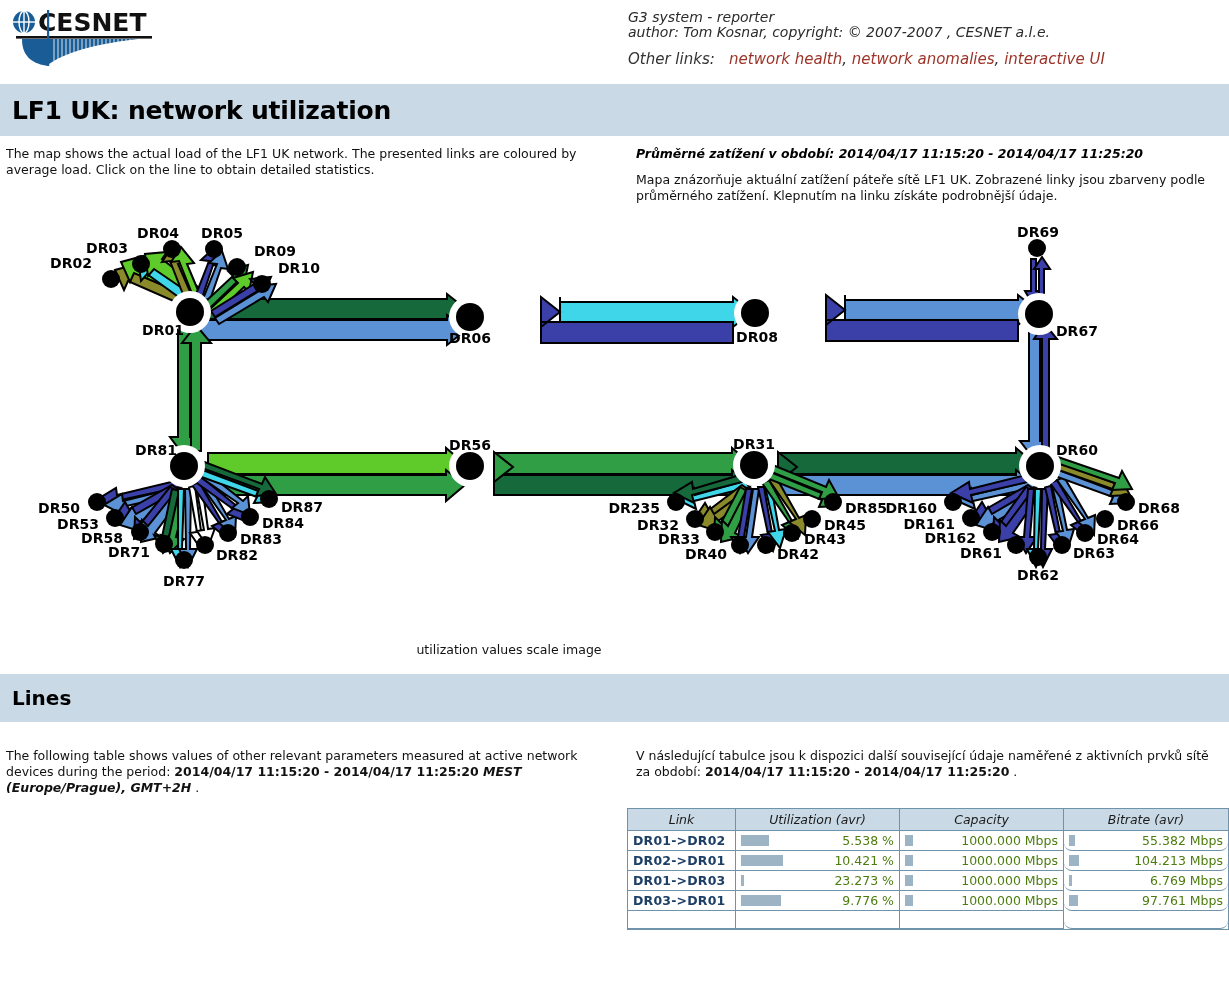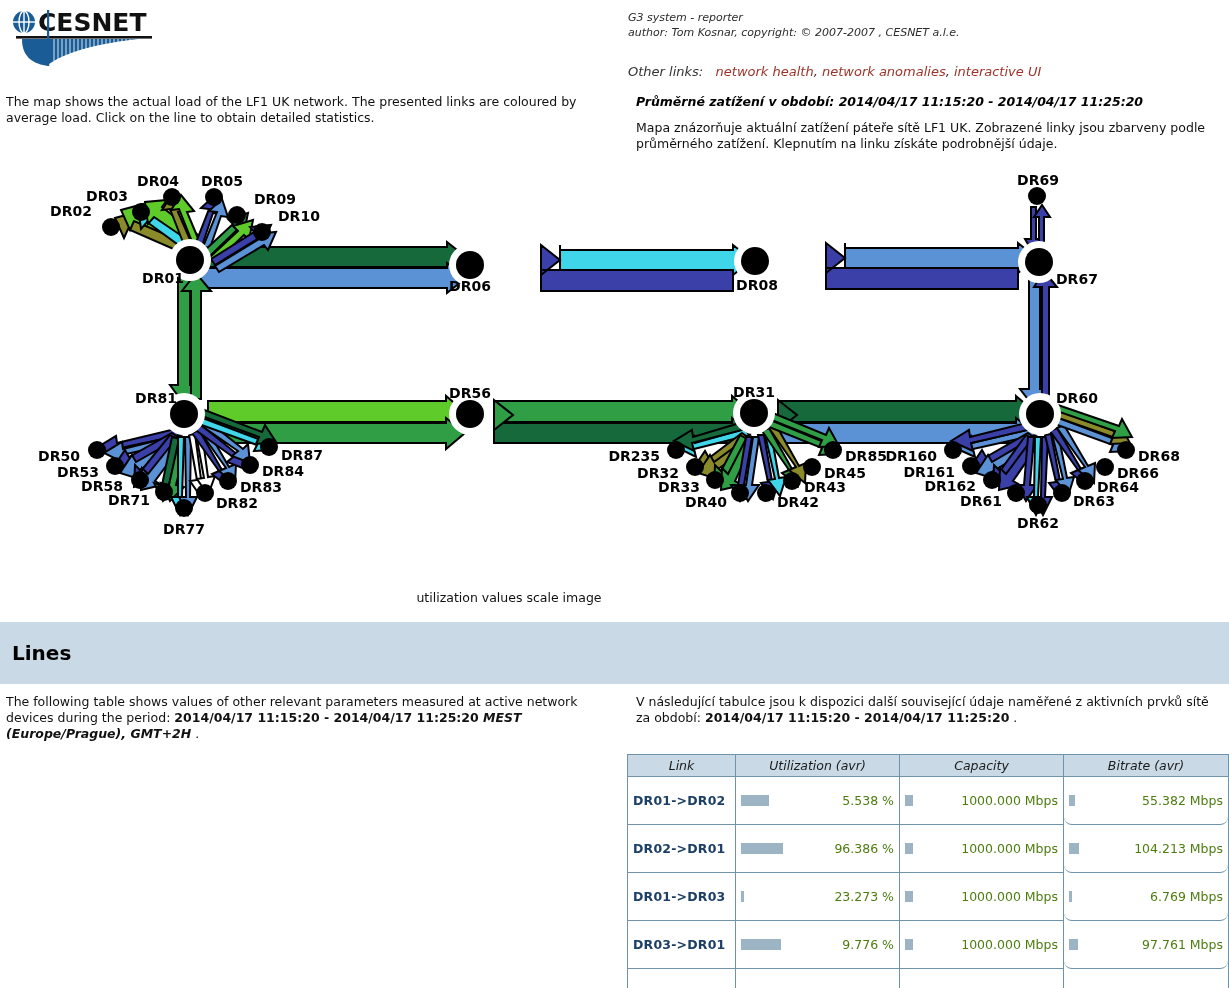--- a/index.html
+++ b/index.html
@@ -11,32 +11,32 @@
     overflow: hidden;
   }
   #page { position: relative; width: 1229px; height: 988px; background:#fff; }
 
   
   .topbar { position: relative; height: 84px; }
   .logo-wrap { position: absolute; left: 8px; top: 6px; width: 150px; height: 62px; }
   .meta { position: absolute; left: 628px; top: 10px; width: 560px; }
   .meta-line {
     font-family: "DejaVu Sans", "Liberation Sans", sans-serif;
-    font-style: italic; font-size: 11px; color: #2b2b2b; line-height: 15px;
+    font-style: italic; font-size: 14px; color: #2b2b2b; line-height: 15px;
     white-space: nowrap;
   }
-  .otherlinks { margin-top: 24px; font-style: italic; font-size: 13px; color: #333; white-space: nowrap; }
+  .otherlinks { margin-top: 10px; font-style: italic; font-size: 15px; color: #333; white-space: nowrap; }
   .otherlinks .lbl { color:#333; }
   .otherlinks a { color: #9c3328; text-decoration: none; font-style: italic; }
   .otherlinks .sep { color: #333; }
 
   
   .secbar {
     background: #c9d9e5;
-    height: 62px;
+    height: 48px;
     display: flex; align-items: center;
     padding-left: 12px;
   }
   .secbar.title-bar { height: 52px; }
   .secbar h1 {
     margin: 0; font-size: 25px; font-weight: bold; color: #000;
     font-family: "DejaVu Sans", "Liberation Sans", sans-serif;
     letter-spacing: -0.2px;
   }
   .secbar h2 {
@@ -56,21 +56,21 @@
 
   
   .maparea { position: relative; width: 1229px; height: 470px; }
   .maparea svg { position:absolute; left:0; top:0; }
   .scale-cap {
     position: absolute; left: 0; top: 438px; width: 1018px;
     text-align: center; font-size: 12.5px; color: #111;
   }
 
   
-  .lines-text { display:flex; width:1229px; padding-top: 10px; }
+  .lines-text { display:flex; width:1229px; padding-top: 26px; }
   .lines-text .col { width:614px; }
   .lines-text p { margin:0; font-size:12.5px; line-height:16px; color:#111; }
   .lines-text b { font-weight: bold; }
   .lines-text i { font-style: italic; font-weight: bold; }
 
   
   .tbl-wrap { width: 1229px; display:flex; justify-content:flex-end; padding-top: 12px; }
   table.lines-table {
     border-collapse: separate; border-spacing: 0;
     width: 602px;
@@ -83,21 +83,21 @@
     font-style: italic; font-weight: normal;
     color: #1a1a1a;
     text-align: center;
     padding: 3px 4px;
     border-right: 1px solid #6f93ab;
     border-bottom: 1px solid #6f93ab;
     font-size: 12.5px;
   }
   table.lines-table th:last-child { border-right: none; }
   table.lines-table td {
-    padding: 16px 5px;
+    padding: 2px 5px;
     border-right: 1px solid #6f93ab;
     border-bottom: 1px solid #6f93ab;
     vertical-align: middle;
     height: 18px;
   }
   table.lines-table td:last-child { border-right: none; border-radius: 8px; }
   td.link-cell {
     color: #1d3f66; font-weight: bold; font-size: 12.5px;
     letter-spacing: 0.2px; width: 108px;
   }
@@ -162,20 +162,23 @@
       <div class="otherlinks">
         <span class="lbl">Other links:</span>
         &nbsp;
         <a href="#">network health</a><span class="sep">,</span>
         <a href="#">network anomalies</a><span class="sep">,</span>
         <a href="#">interactive UI</a>
       </div>
     </div>
   </div>
 
+  <div class="secbar title-bar">
+    <h1>LF1 UK: network utilization</h1>
+  </div>
 
   <div class="twocol">
     <div class="col left">
       <div class="dsc-body">The map shows the actual load of the LF1 UK network. The presented links are coloured by average load. Click on the line to obtain detailed statistics.</div>
     </div>
     <div class="col right">
       <div class="dsc-head">Průměrné zatížení v období: 2014/04/17 11:15:20 - 2014/04/17 11:25:20</div>
       <div class="dsc-body">Mapa znázorňuje aktuální zatížení páteře sítě LF1 UK. Zobrazené linky jsou zbarveny podle průměrného zatížení. Klepnutím na linku získáte podrobnější údaje.</div>
     </div>
   </div>
@@ -564,21 +567,21 @@
                 <span class="minibar" style="width: 6px;"></span>
                 <span class="valtxt">55.382 Mbps</span>
               </div>
             </td>
           </tr>
           <tr>
             <td class="link-cell">DR02-&gt;DR01</td>
             <td class="val-cell">
               <div class="row2">
                 <span class="minibar" style="width: 42px;"></span>
-                <span class="valtxt">96.386 %</span>
+                <span class="valtxt">10.421 %</span>
               </div>
             </td>
             <td class="val-cell">
               <div class="row2">
                 <span class="minibar" style="width: 8px;"></span>
                 <span class="valtxt">1000.000 Mbps</span>
               </div>
             </td>
             <td class="val-cell">
               <div class="row2">

